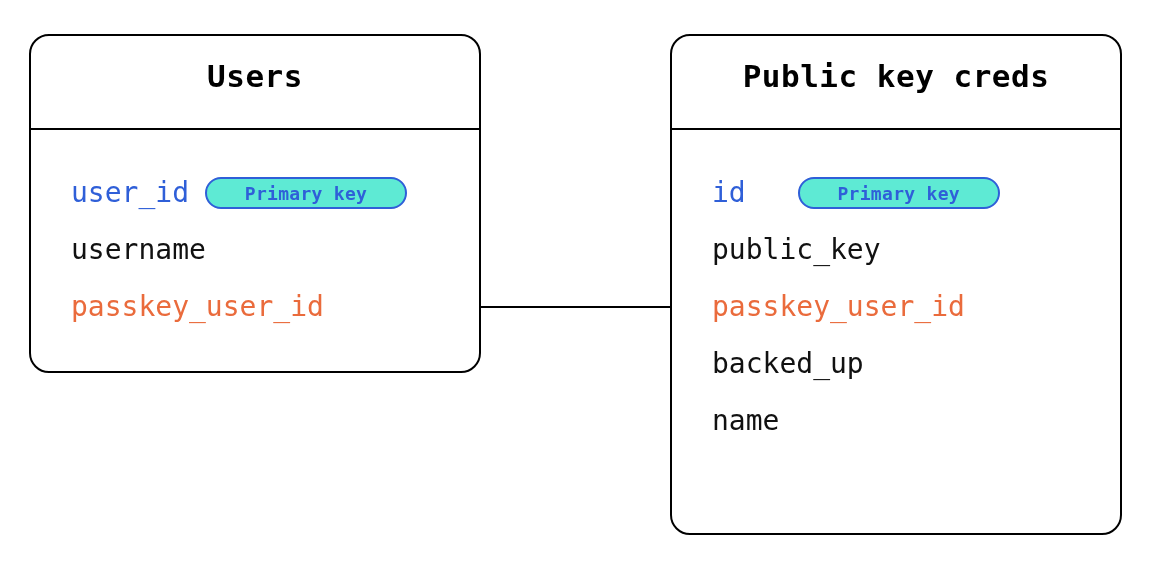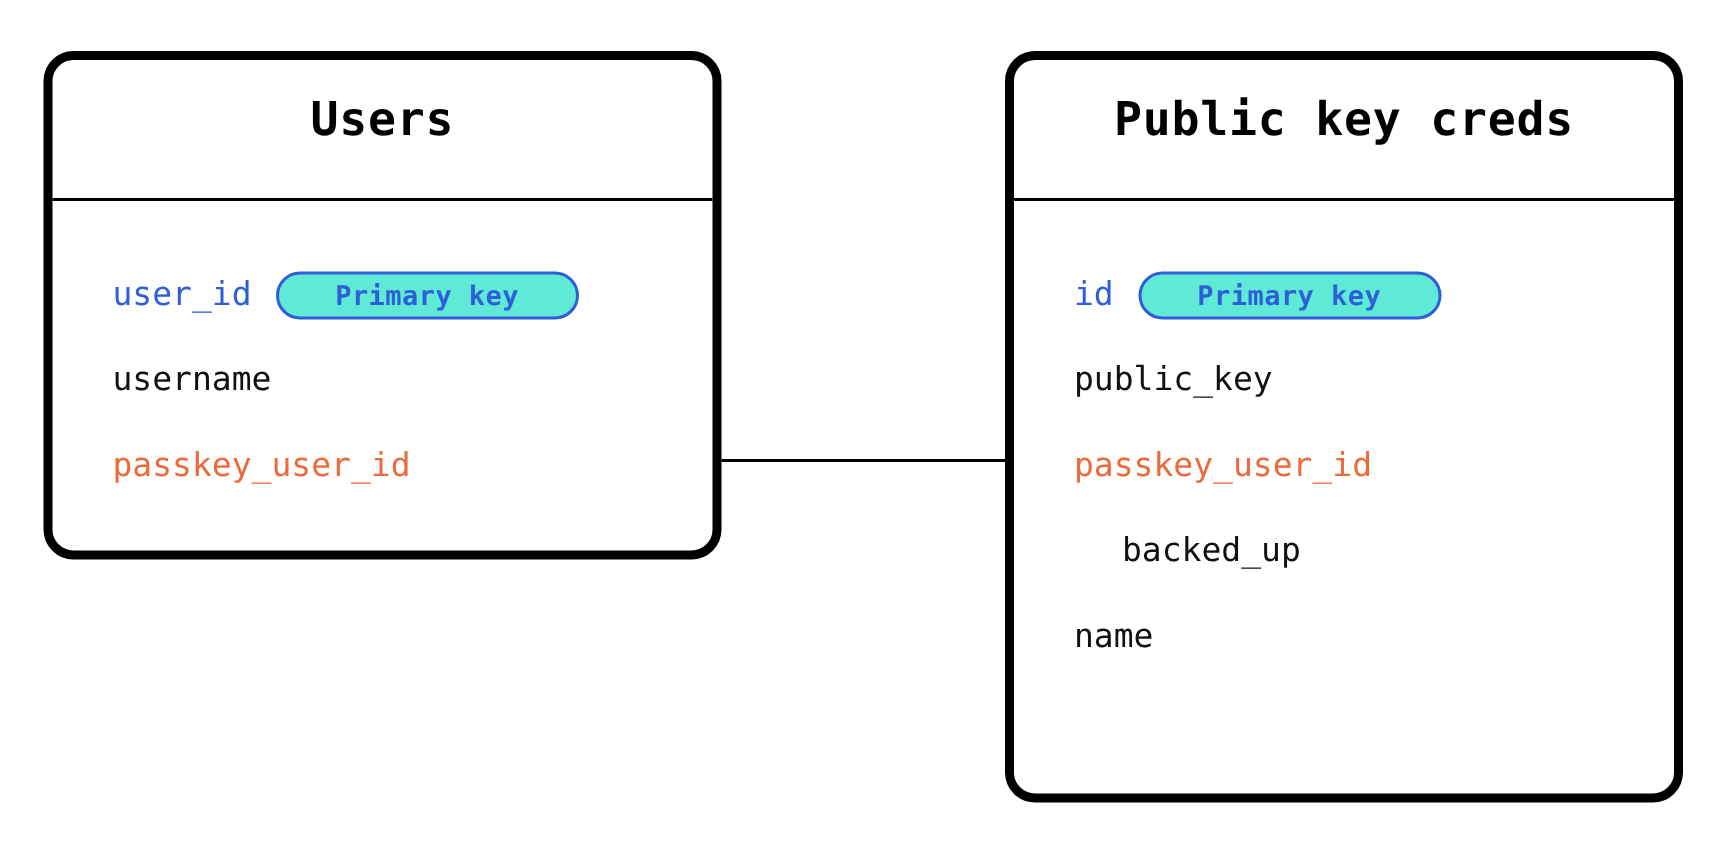--- a/index.html
+++ b/index.html
@@ -19,21 +19,21 @@
     height: 572px;
     background: #ffffff;
     overflow: hidden;
   }
 
   
   .entity {
     position: absolute;
     box-sizing: border-box;
     background: #ffffff;
-    border: 6px solid #22c55e;
+    border: 2px solid #22c55e;
     border-radius: 20px;
     z-index: 2;
   }
 
   .entity-title {
     position: absolute;
     left: 0;
     right: 0;
     text-align: center;
     font-family: "DejaVu Sans Mono", "Liberation Mono", monospace;
@@ -56,21 +56,21 @@
     position: absolute;
     left: 0;
     display: flex;
     align-items: center;
     height: 34px;
     white-space: nowrap;
   }
 
   .field-name {
     font-family: "DejaVu Sans Mono", "Liberation Mono", monospace;
-    font-size: 22px;
+    font-size: 28px;
     line-height: 34px;
     color: #111111;
   }
   .field-name.key   { color: #2f5fd8; }
   .field-name.fkey  { color: #ea6b3c; }
 
   
   .pk-badge {
     box-sizing: border-box;
     margin-left: 16px;
@@ -113,30 +113,30 @@
       <div class="field-row" style="top: 197px; left: 40px; text-align: right;">
         <span class="field-name">username</span>
       </div>
       <div class="field-row" style="top: 254px; left: 40px;">
         <span class="field-name fkey" style="color: rgb(234, 107, 60);">passkey_user_id</span>
       </div>
     </div>
     <div class="entity" style="left: 670px; top: 34px; width: 452px; height: 501px; border-color: rgb(0, 0, 0);">
       <div class="entity-title" style="top: 22px;">Public key creds</div>
       <div class="entity-divider" style="top: 92px; border-top-color: rgb(0, 0, 0);"></div>
-      <div class="field-row" style="top: 140px; left: 40px;">
+      <div class="field-row" style="top: 140px; left: 40px; gap: 36px;">
         <span class="field-name key" style="color: rgb(47, 95, 216);">id</span>
         <span class="pk-badge" style="border-color: rgb(47, 95, 216); color: rgb(47, 95, 216);">Primary key</span>
       </div>
       <div class="field-row" style="top: 197px; left: 40px;">
         <span class="field-name">public_key</span>
       </div>
       <div class="field-row" style="top: 254px; left: 40px;">
         <span class="field-name fkey" style="color: rgb(234, 107, 60);">passkey_user_id</span>
       </div>
-      <div class="field-row" style="top: 311px; left: 40px; margin-left: 32px;">
+      <div class="field-row" style="top: 311px; left: 40px;">
         <span class="field-name">backed_up</span>
       </div>
       <div class="field-row" style="top: 368px; left: 40px;">
         <span class="field-name">name</span>
       </div>
     </div>
   </div>
 
 </body></html>

